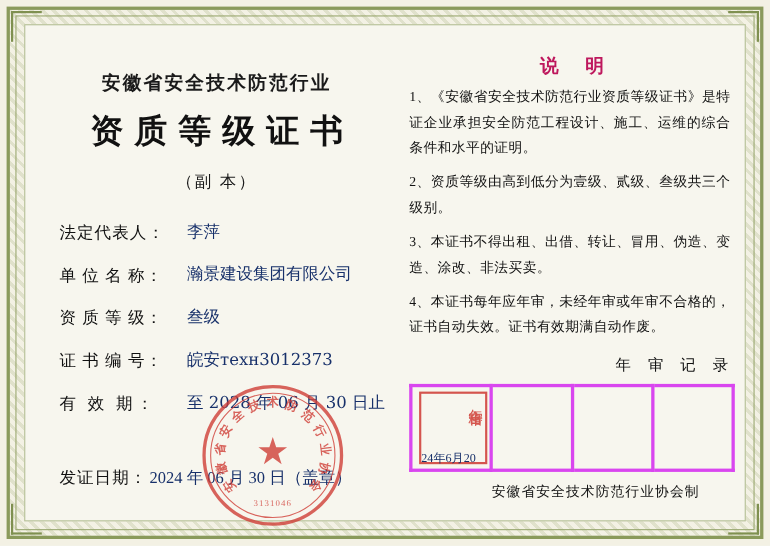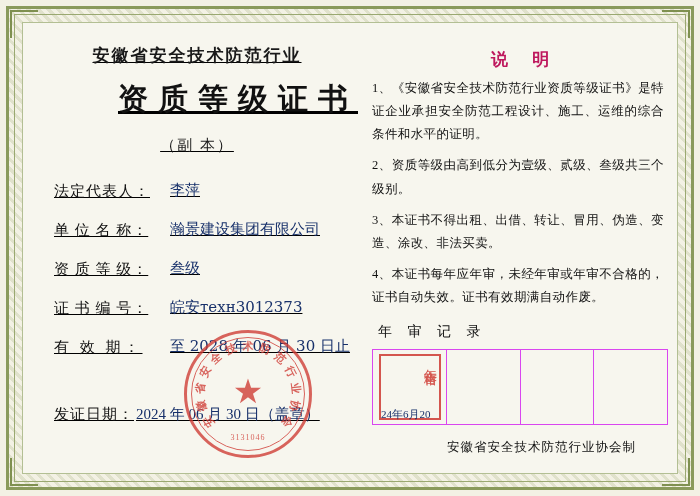--- a/index.html
+++ b/index.html
@@ -58,34 +58,33 @@
     left: 30px;
     top: 30px;
     right: 30px;
     bottom: 30px;
   }
 
   
   .left-panel {
     position: absolute;
     left: 6px;
-    top: 0;
+    top: 20px;
     width: 322px;
-    text-decoration: underline;
   }
   .org-line {
     text-align: center;
     font-size: 17px;
     font-weight: bold;
     letter-spacing: 2px;
     color: #1a1a1a;
     margin-top: 14px;
   }
   .main-title {
-    text-align: right;
+    text-align: center;
     font-size: 30px;
     font-weight: bold;
     letter-spacing: 10px;
     color: #111;
     margin-top: 12px;
     text-indent: 10px;
   }
   .sub-title {
     text-align: center;
     font-size: 15px;
@@ -215,35 +214,35 @@
   }
   .note-item {
     font-size: 12.5px;
     line-height: 1.85;
     color: #111;
     margin-bottom: 8px;
     text-align: justify;
     letter-spacing: 0.4px;
   }
   .review-title {
-    text-align: left;
+    text-align: right;
     font-size: 14px;
     letter-spacing: 6px;
     color: #111;
     margin-top: 14px;
     margin-bottom: 8px;
     text-indent: 6px;
   }
   .review-table {
     width: 100%;
     border-collapse: collapse;
     position: relative;
   }
   .review-table td {
-    border: 1px solid #d946ef;
+    border: 3px solid #d946ef;
     height: 72px;
     width: 25%;
     vertical-align: top;
     position: relative;
     padding-left: 33px;
   }
   .review-stamp {
     position: absolute;
     left: 6px;
     top: 4px;

